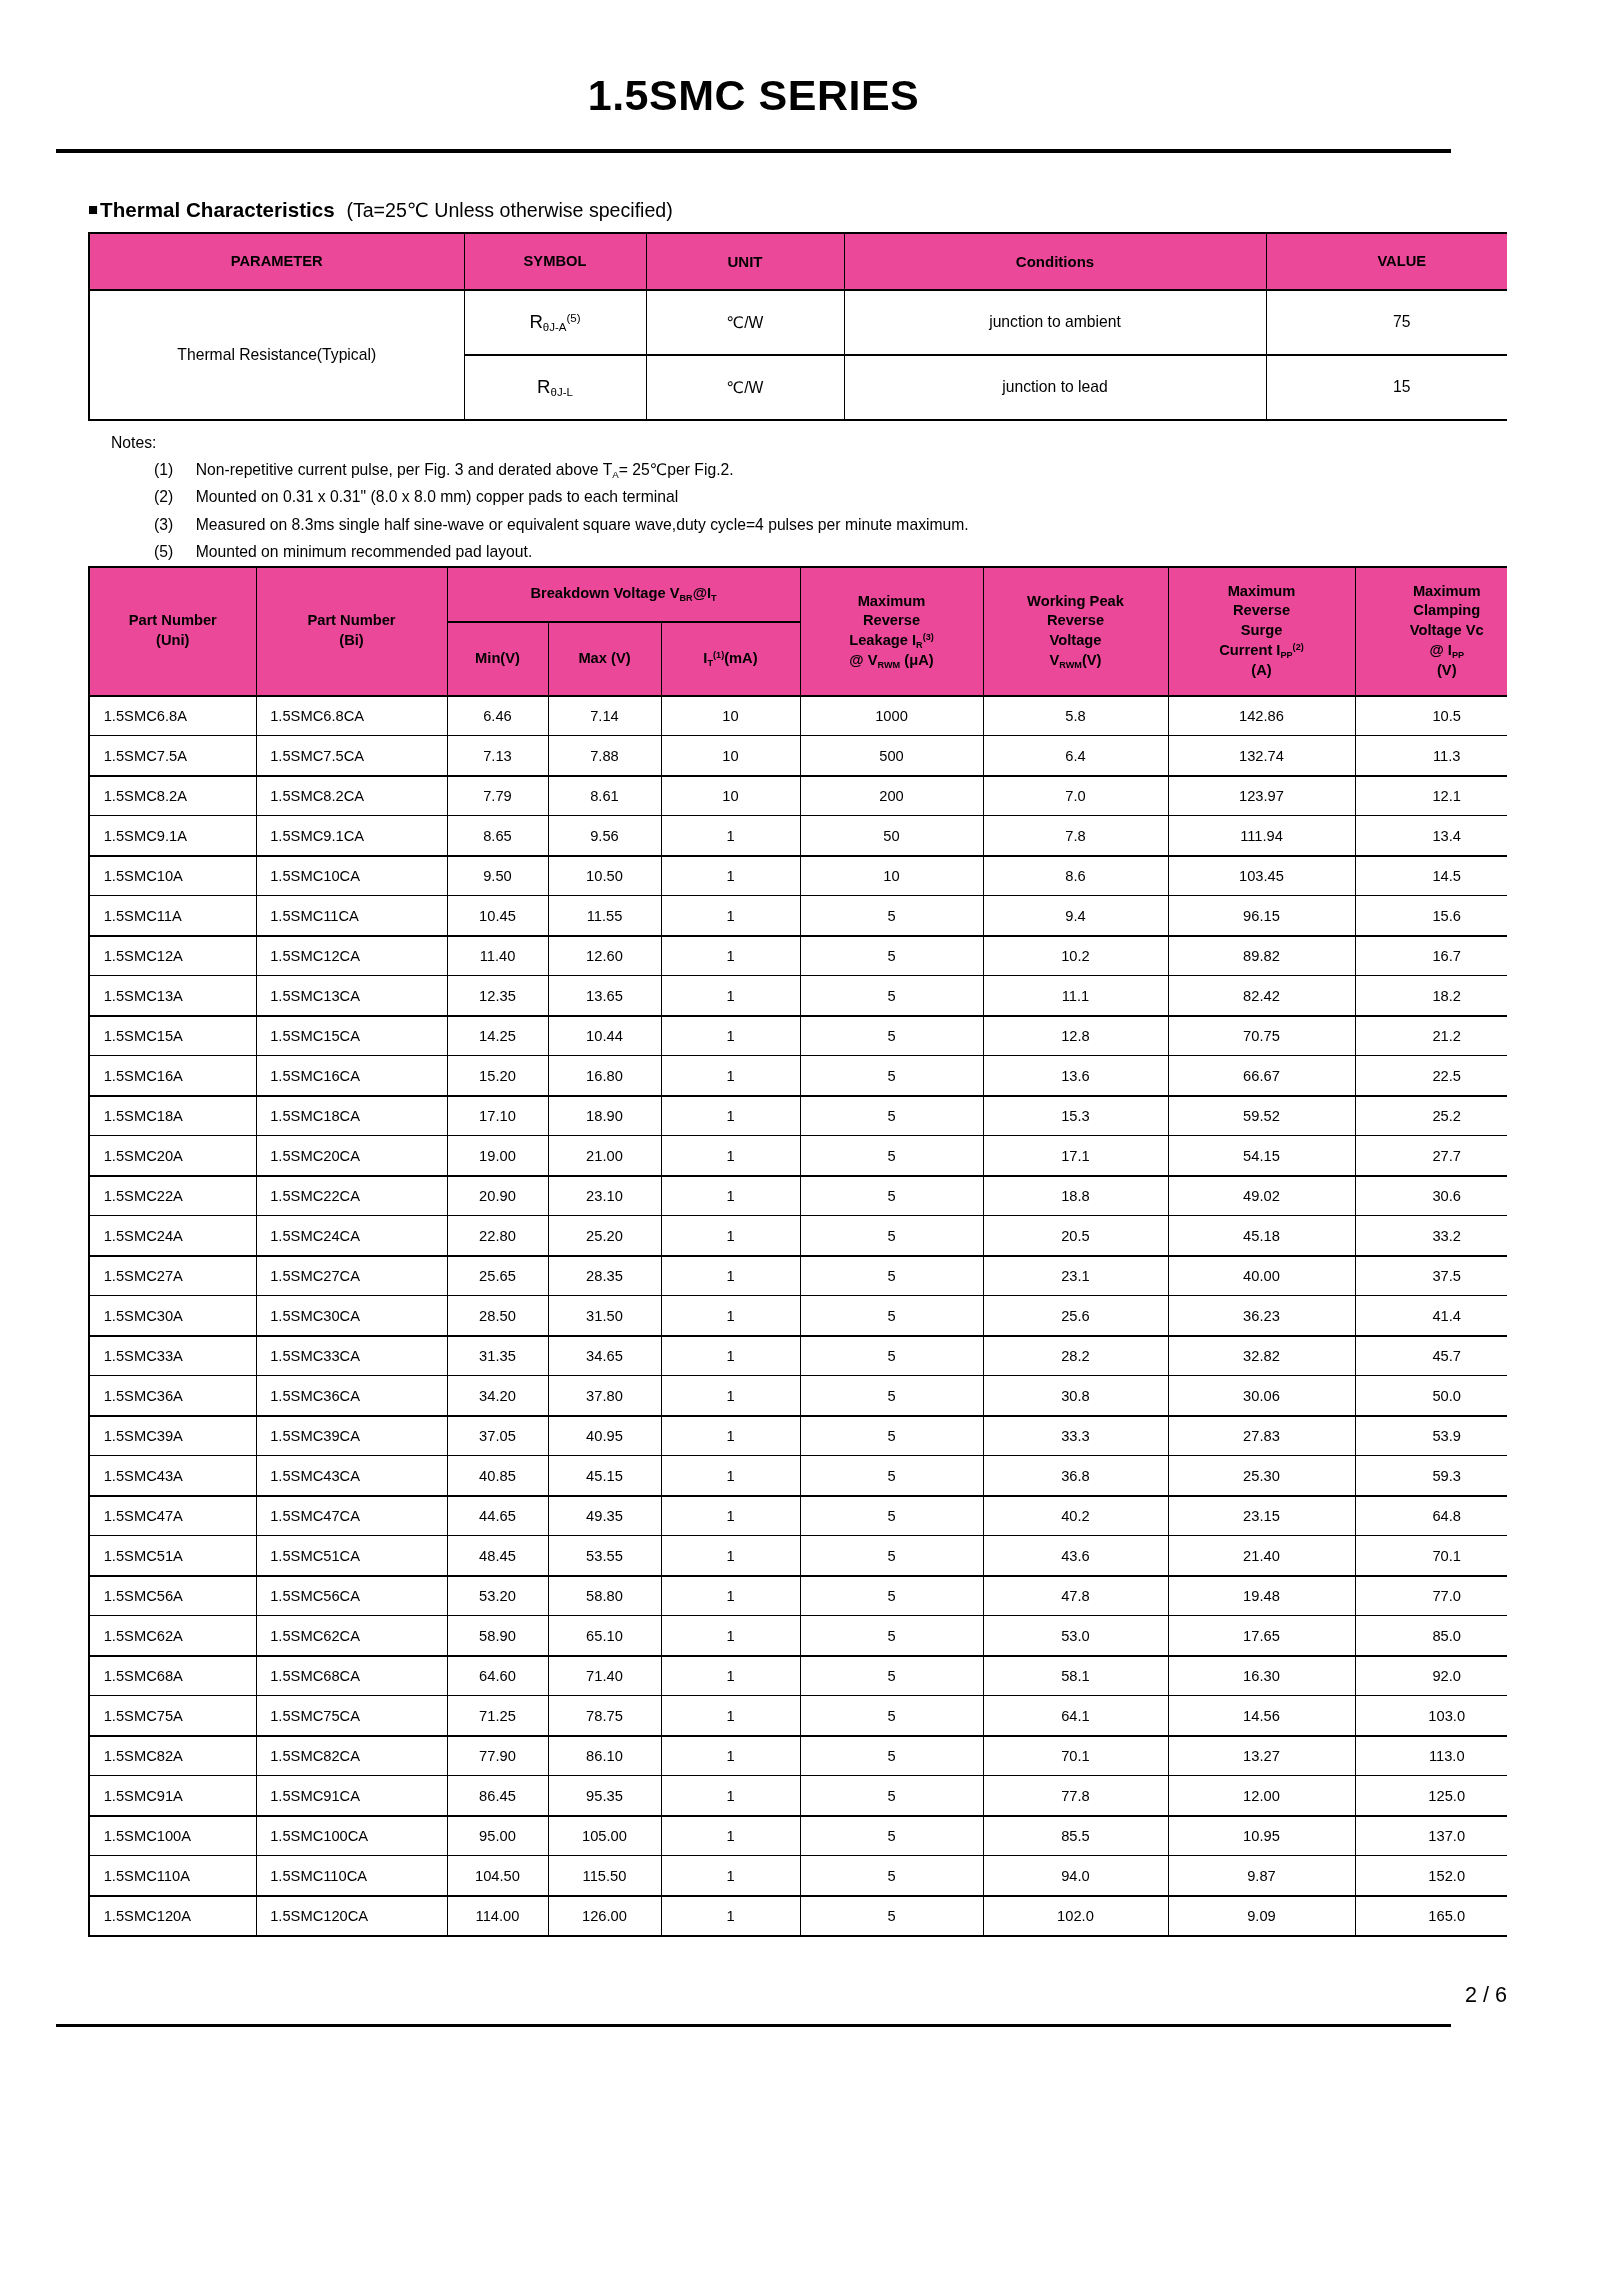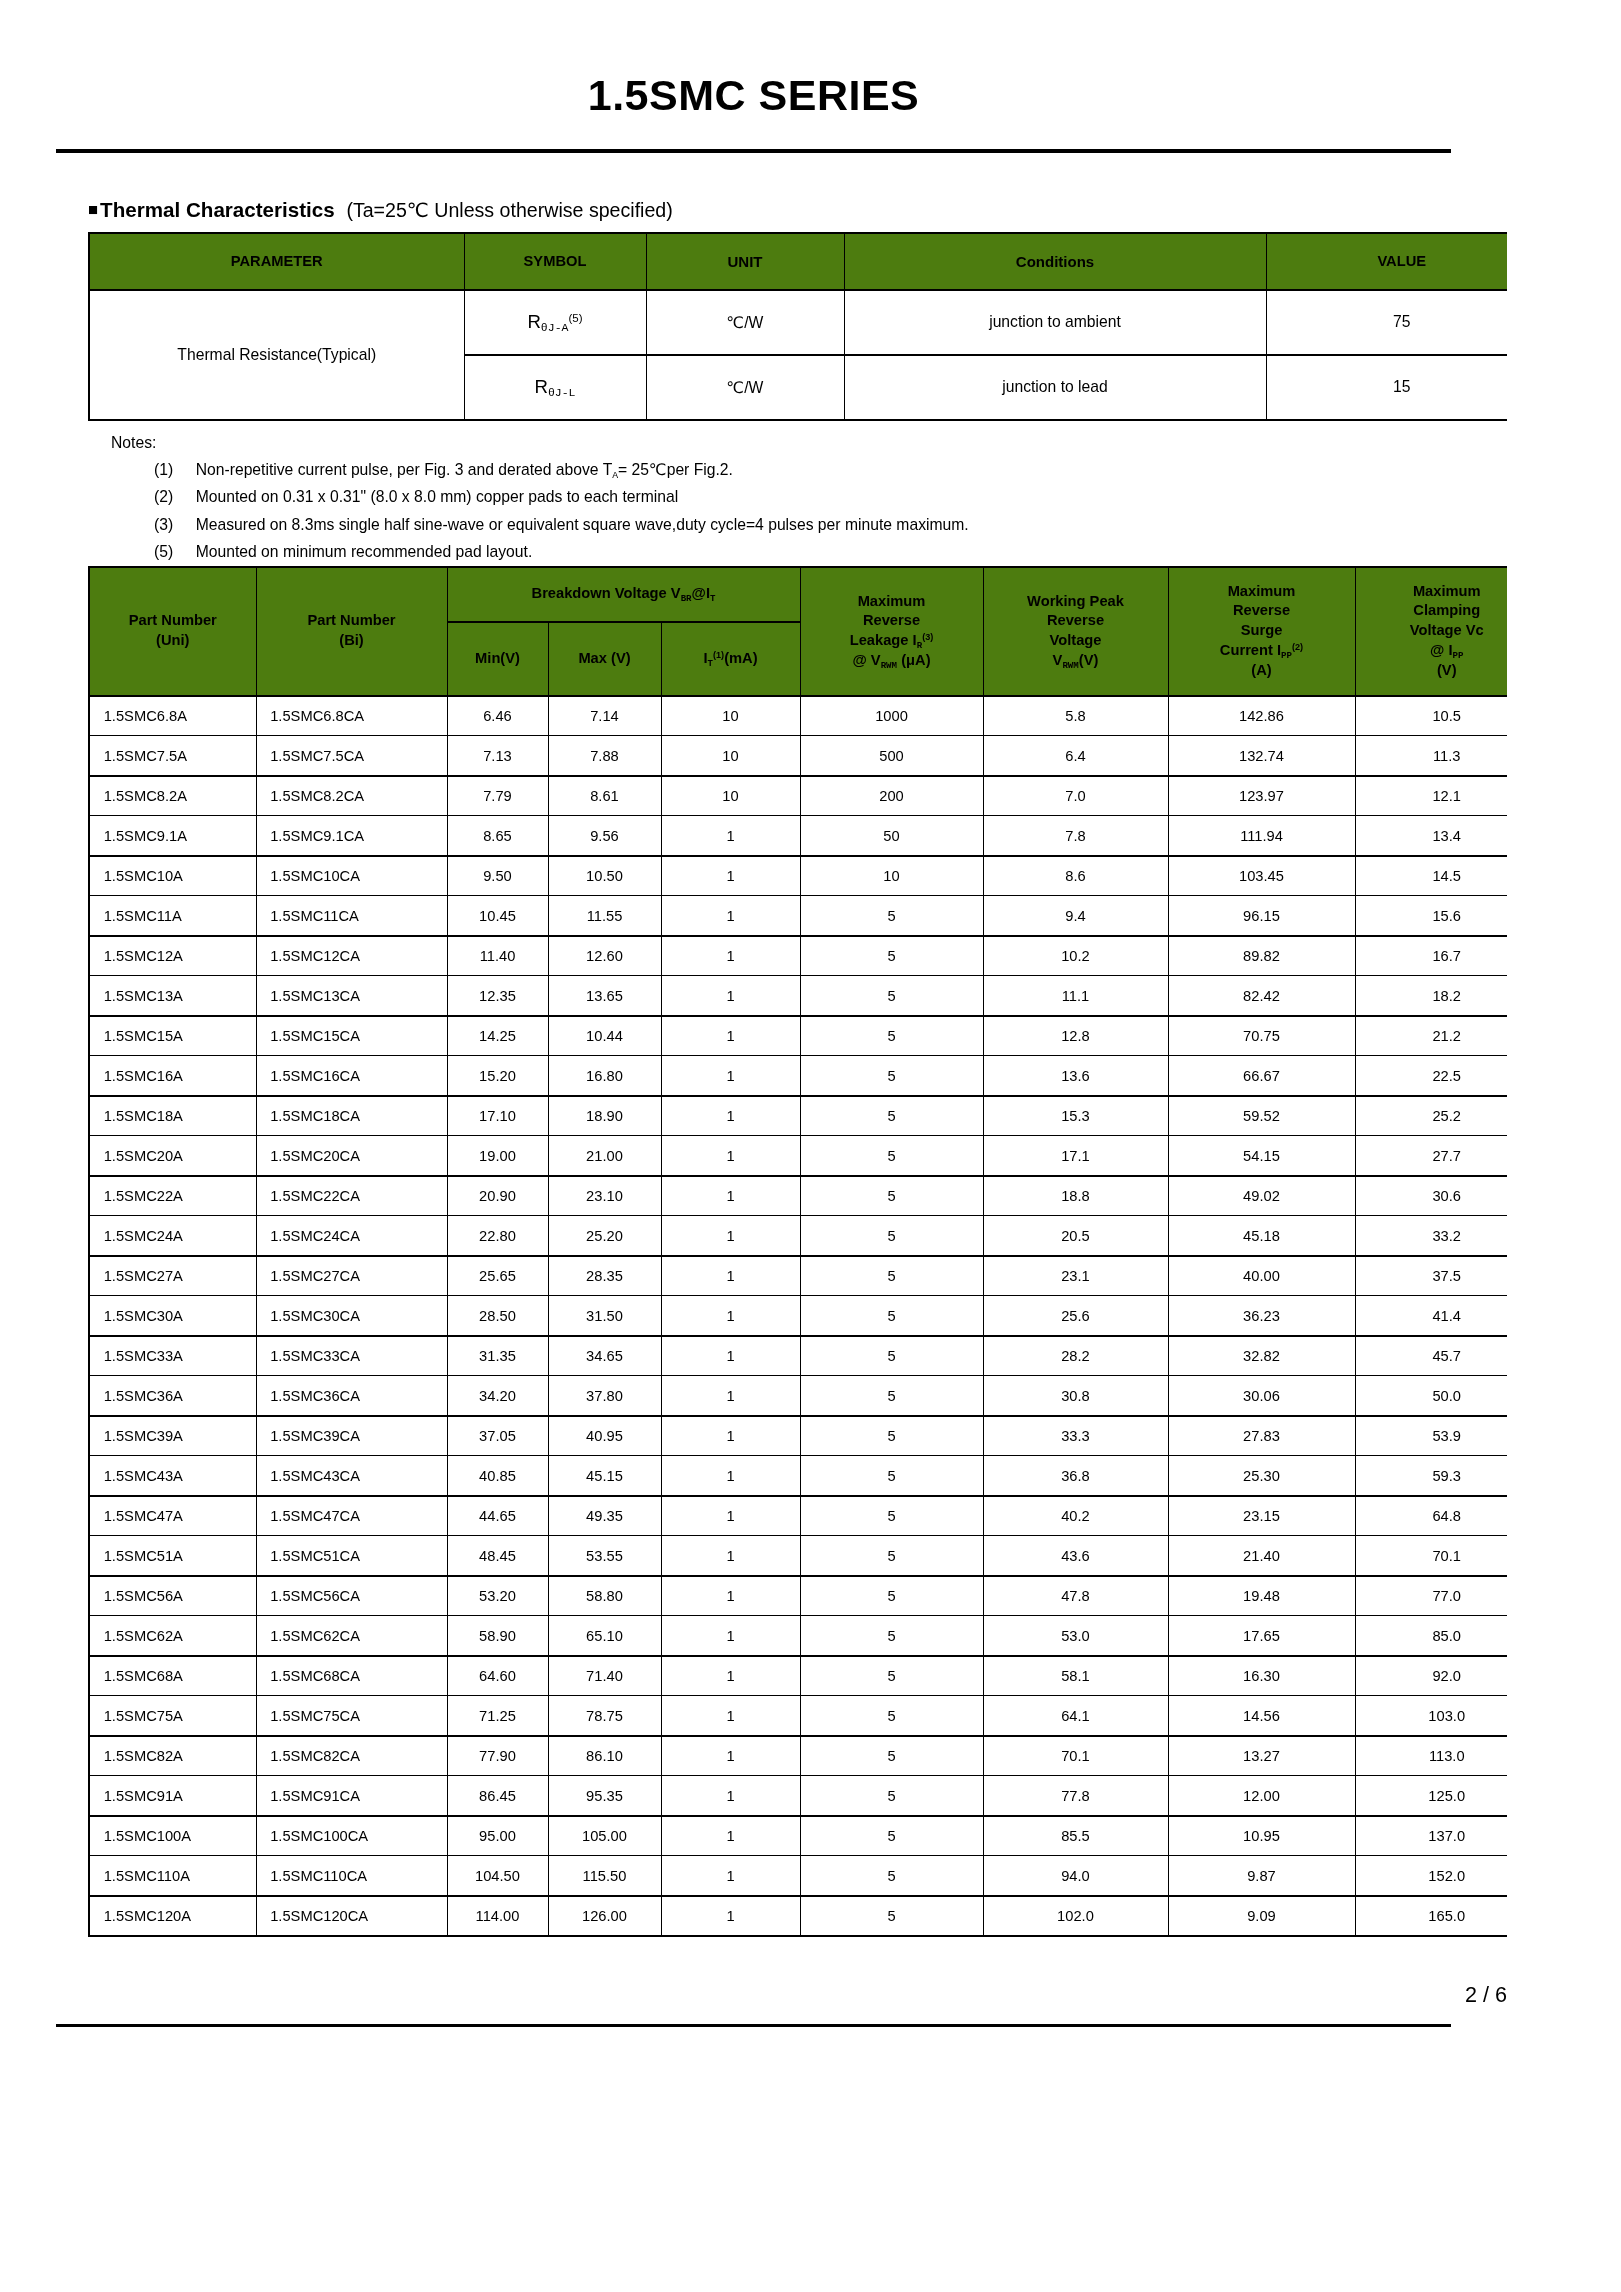--- a/index.html
+++ b/index.html
@@ -32,23 +32,23 @@
   .section-heading {
     margin: 45px 0 9.8px 88px;
     font-size: 20.6px;
     font-weight: bold;
   }
   .section-heading .bullet { font-size: 16.7px; margin-right: 2px; vertical-align: 2px; }
   .section-heading .cond { font-weight: normal; font-size: 19.6px; margin-left: 5.9px; }
 
   
   table { border-collapse: collapse; table-layout: fixed; width: 1451px; margin-left: 88px; border: 2.9px solid #000; }
-  th { background: #4d7c0f; border: 1px solid #000; border-bottom: 2.9px solid #000; font-weight: bold; padding: 14px; }
+  th { background: #ec4899; border: 1px solid #000; border-bottom: 2.9px solid #000; font-weight: bold; padding: 14px; }
   td { border: 1px solid #000; text-align: center; padding: 0 3.9px; }
-  sub { font-size: 0.62em; vertical-align: -0.3em; line-height: 0; font-family: Liberation Mono, monospace; }
+  sub { font-size: 0.62em; vertical-align: -0.3em; line-height: 0; }
   sup { font-size: 0.62em; vertical-align: 0.55em; line-height: 0; }
 
   
   .thermal-table th { height: 57px; font-size: 14.7px; }
   .thermal-table th.small { font-size: 15px; text-align: center; }
   .thermal-table td { height: 65px; font-size: 15.7px; }
   .thermal-table tr.first-row td { border-bottom: 2.9px solid #000; }
   .thermal-table td.symbol { font-size: 18.6px; }
 
   

